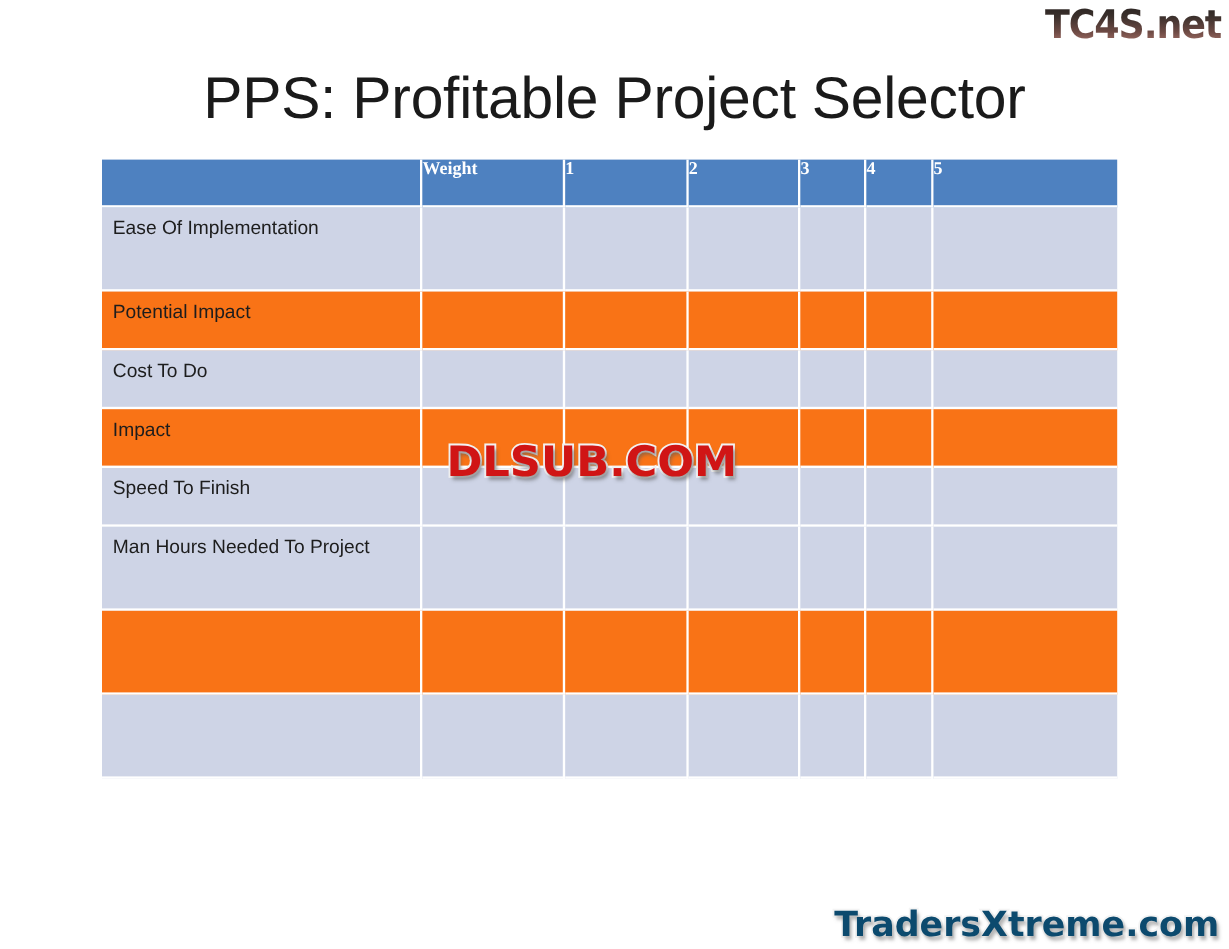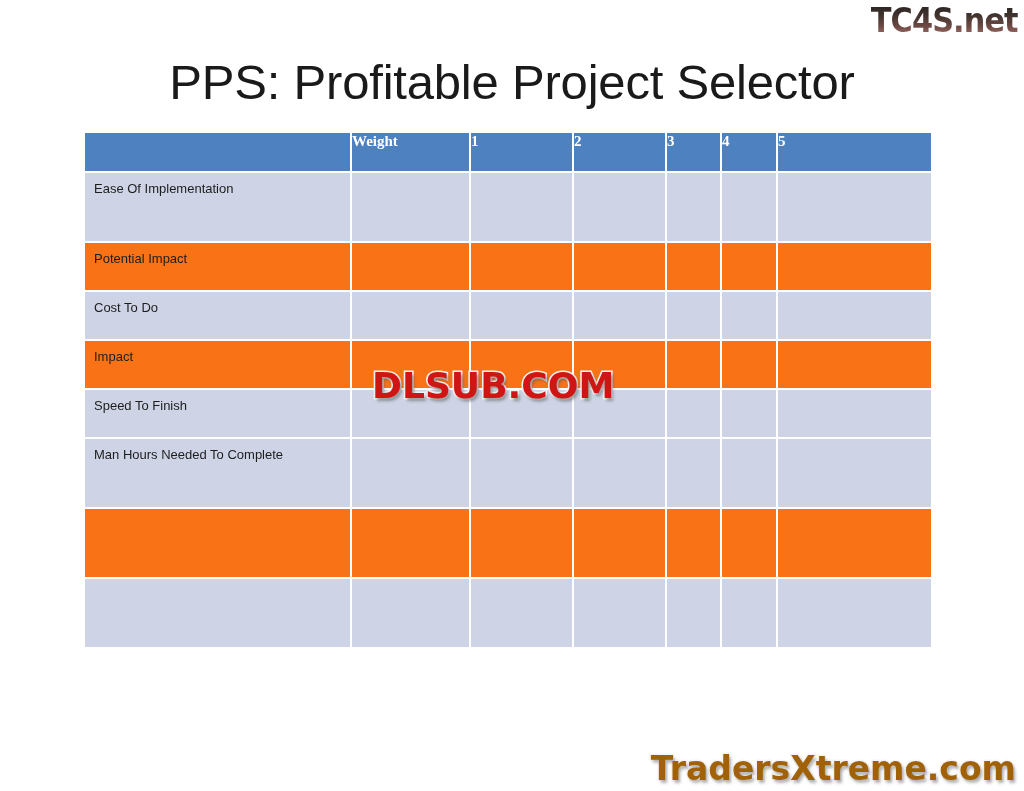--- a/index.html
+++ b/index.html
@@ -89,21 +89,21 @@
   thead th.col-label {
     padding-left: 9px;
   }
 
   tbody tr.stripe-dark td { background: #ced4e6; }
   tbody tr.stripe-light td { background: #f97316; }
 
   td.cell-label {
     padding: 9px 0 0 9px;
     color: #1d1d1d;
-    font-size: 13px;
+    font-size: 16px;
     line-height: 1.15;
     white-space: nowrap;
   }
 
   tr.row-tall td { height: 59px; }
   tr.row-normal td { height: 38px; }
 
   
   .watermark-dlsub {
     position: absolute;
@@ -124,23 +124,23 @@
     pointer-events: none;
   }
 
   
   .brand-traders {
     position: absolute;
     right: 8px;
     bottom: 6px;
     font-family: "DejaVu Sans", sans-serif;
     font-weight: bold;
-    font-size: 33px;
+    font-size: 29px;
     line-height: 1;
-    color: #a16207;
+    color: #0c4a6e;
     -webkit-text-stroke: 3px #f4f4f4;
     paint-order: stroke fill;
     text-shadow: 2px 3px 3px rgba(110,110,110,0.5);
     white-space: nowrap;
   }
 </style>
 </head>
 <body>
 
 <div>
@@ -210,21 +210,21 @@
         <tr class="stripe-dark row-normal">
           <td class="cell-label">Speed To Finish</td>
           <td></td>
           <td></td>
           <td></td>
           <td></td>
           <td></td>
           <td></td>
         </tr>
         <tr class="stripe-dark row-tall">
-          <td class="cell-label">Man Hours Needed To Complete</td>
+          <td class="cell-label">Man Hours Needed To Project</td>
           <td></td>
           <td></td>
           <td></td>
           <td></td>
           <td></td>
           <td></td>
         </tr>
         <tr class="stripe-light row-tall">
           <td class="cell-label"></td>
           <td></td>

